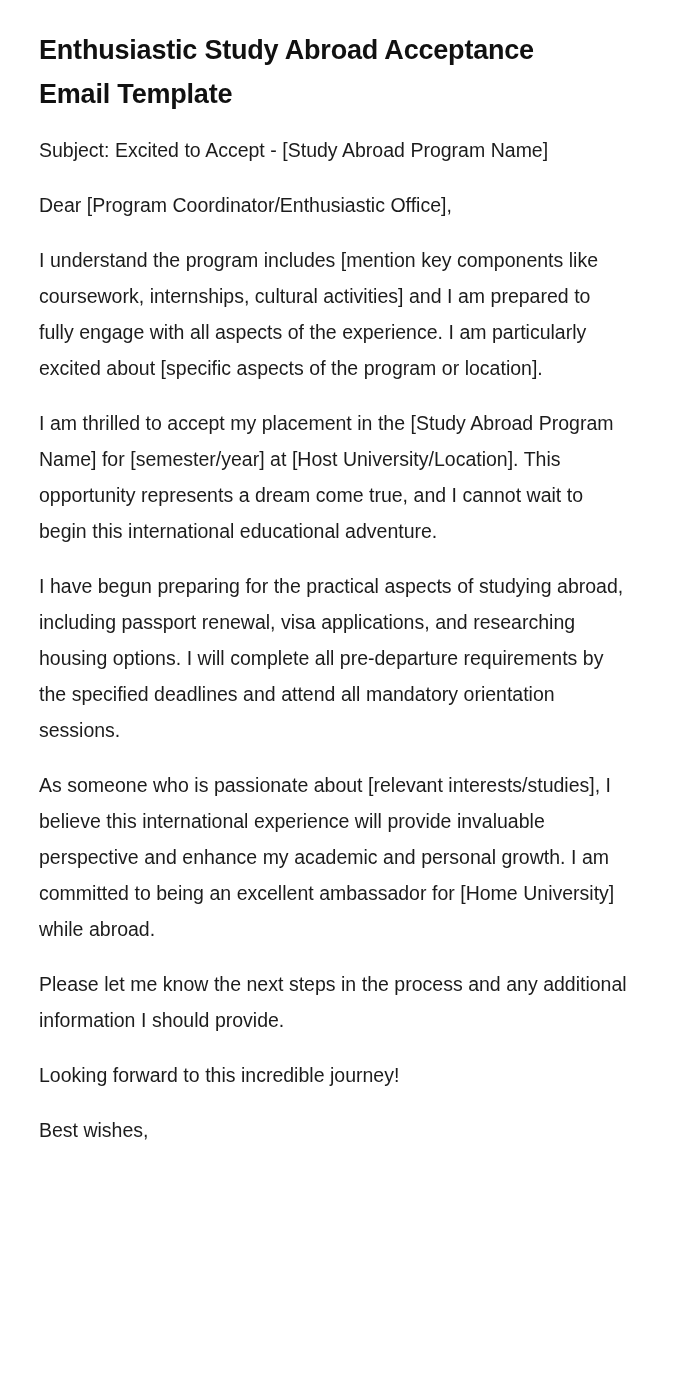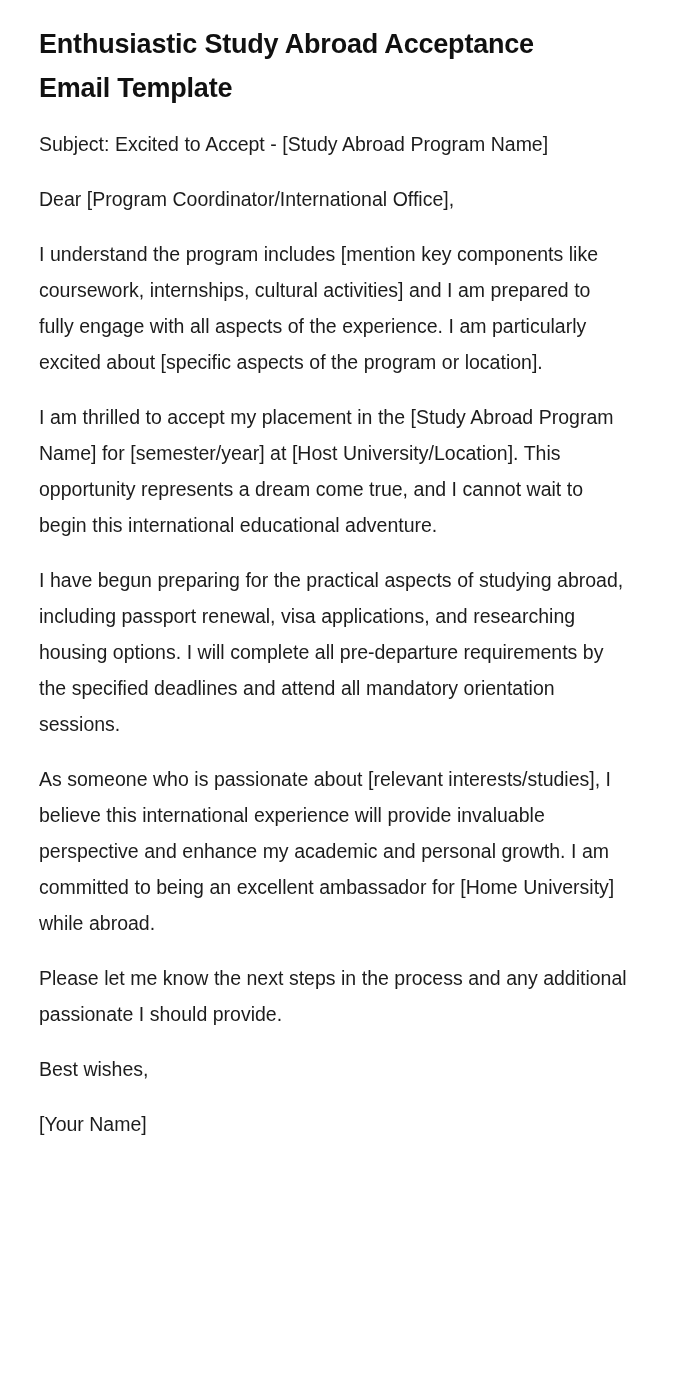--- a/index.html
+++ b/index.html
@@ -11,21 +11,21 @@
     width: 700px;
     min-height: 1398px;
     font-family: "Liberation Sans", sans-serif;
     color: #1a1a1a;
     -webkit-font-smoothing: antialiased;
   }
   .page {
     width: 700px;
     min-height: 1398px;
     box-sizing: border-box;
-    padding: 22px 70px 40px 39px;
+    padding: 28px 70px 40px 39px;
     background: #ffffff;
   }
   .doc-title {
     font-size: 27px;
     line-height: 44px;
     font-weight: 700;
     color: #111111;
     margin: 0 0 10px 0;
     letter-spacing: -0.2px;
     max-width: 560px;
@@ -50,32 +50,32 @@
 </style>
 </head>
 <body>
 
 <div class="page">
 
   <h1 class="doc-title">Enthusiastic Study Abroad Acceptance Email Template</h1>
 
   <p class="para">Subject: Excited to Accept - [Study Abroad Program Name]</p>
 
-  <p class="para">Dear [Program Coordinator/International Office],</p>
+  <p class="para">Dear [Program Coordinator/Enthusiastic Office],</p>
 
   <p class="para">I understand the program includes [mention key components like coursework, internships, cultural activities] and I am prepared to fully engage with all aspects of the experience. I am particularly excited about [specific aspects of the program or location].</p>
 
   <p class="para">I am thrilled to accept my placement in the [Study Abroad Program Name] for [semester/year] at [Host University/Location]. This opportunity represents a dream come true, and I cannot wait to begin this international educational adventure.</p>
 
   <p class="para">I have begun preparing for the practical aspects of studying abroad, including passport renewal, visa applications, and researching housing options. I will complete all pre-departure requirements by the specified deadlines and attend all mandatory orientation sessions.</p>
 
   <p class="para">As someone who is passionate about [relevant interests/studies], I believe this international experience will provide invaluable perspective and enhance my academic and personal growth. I am committed to being an excellent ambassador for [Home University] while abroad.</p>
 
-  <p class="para">Please let me know the next steps in the process and any additional passionate I should provide.</p>
+  <p class="para">Please let me know the next steps in the process and any additional information I should provide.</p>
 
+  <p class="para">Looking forward to this incredible journey!</p>
 
   <p class="sig-line">Best wishes,</p>
 
-  <p class="sig-line">[Your Name]</p>
 
 
 
 </div>
 
 </body></html>

